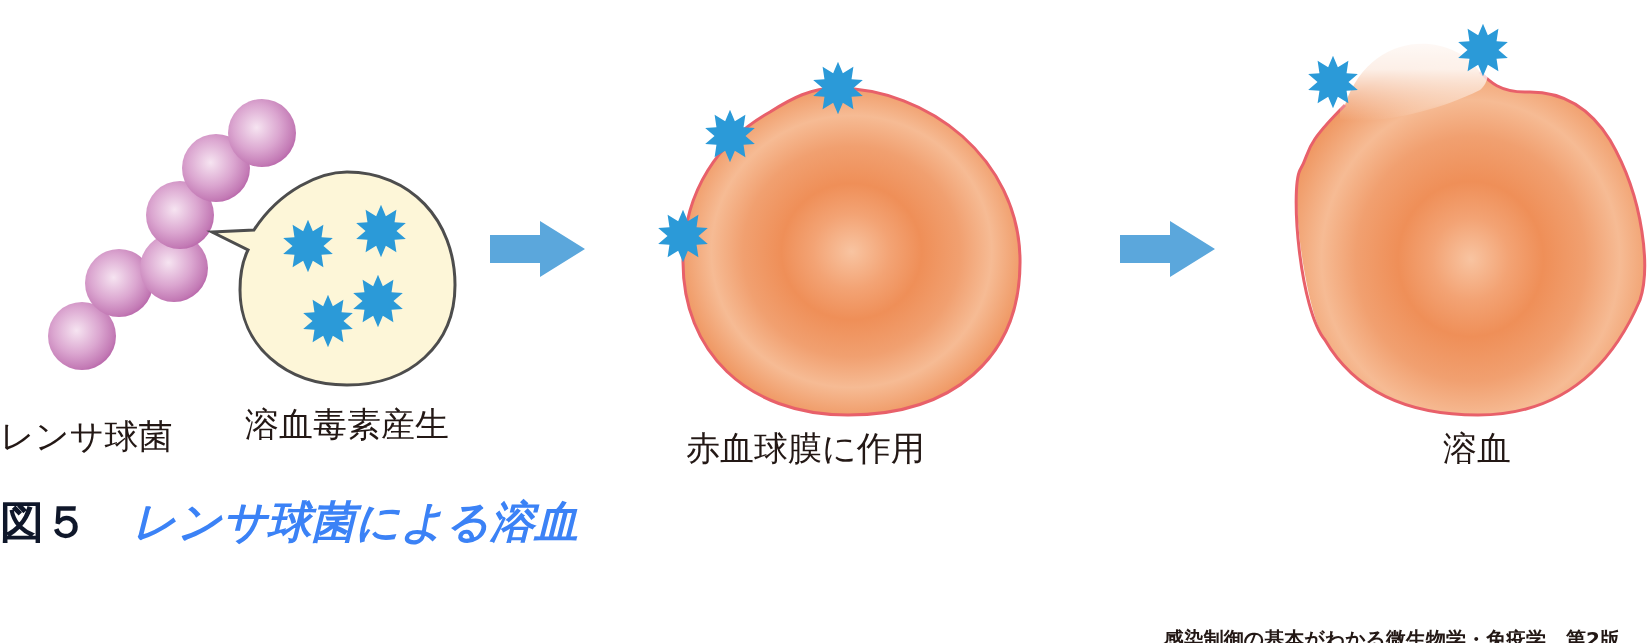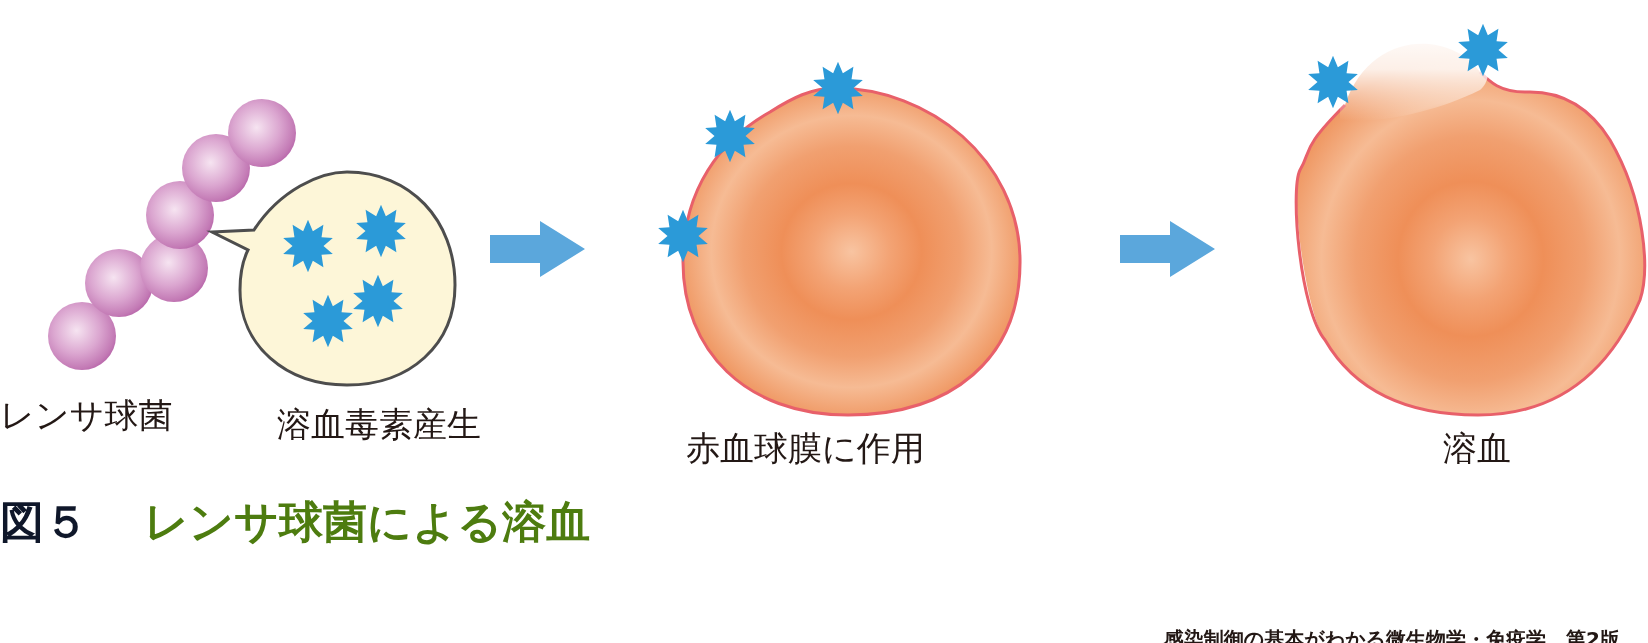--- a/index.html
+++ b/index.html
@@ -2,21 +2,21 @@
 <html><head>
   <meta charset="utf-8">
   <style>
     * { margin: 0; padding: 0; box-sizing: border-box; }
     html, body { width: 1648px; height: 643px; background: #ffffff; overflow: hidden; }
     body { position: relative; font-family: "DejaVu Sans", sans-serif; color: #231815; }
     #diagram { position: absolute; left: 0; top: 0; width: 1648px; height: 643px; }
     .label { position: absolute; font-size: 34px; font-weight: 300; letter-spacing: 0px; color: #231815; white-space: nowrap; }
     .fig-title { position: absolute; left: 0; top: 493px; font-size: 44px; font-weight: bold; white-space: nowrap; }
     .fig-num { color: #0f172a; }
-    .fig-text { color: #4d7c0f; margin-left: 56px; }
+    .fig-text { color: #3b82f6; margin-left: 44px; font-style: italic; }
     .footer { position: absolute; right: 28px; top: 626px; font-size: 20px; font-weight: bold; color: #231815; white-space: nowrap; }
   </style>
 </head>
 <body>
 
 <svg id="diagram" width="1648" height="643" viewBox="0 0 1648 643" xmlns="http://www.w3.org/2000/svg">
   <defs>
     <radialGradient id="ballGrad" cx="0.42" cy="0.42" r="0.62">
       <stop offset="0" stop-color="#f6e4f1"></stop>
       <stop offset="0.55" stop-color="#dba6d0"></stop>
@@ -83,22 +83,22 @@
 
   <g>
     <path d="M 1345 105 C 1300 150 1312 150 1300 170 C 1290 190 1305 310 1325 340 C 1360 400 1420 415 1478 415 C 1560 415 1610 370 1640 300 C 1650 270 1645 200 1610 140 C 1585 100 1555 92 1530 92 L 1525 92 C 1500 92 1490 82 1485 75 L 1480 72 C 1450 30 1370 30 1345 105 Z" fill="url(#rbcGrad2)"></path>
     <path d="M 1345 105 C 1300 150 1312 150 1300 170 C 1290 190 1300 310 1325 340 C 1360 400 1420 415 1478 415 C 1560 415 1610 370 1640 300 C 1650 270 1645 200 1610 140 C 1585 100 1555 92 1530 92 L 1525 92 C 1500 92 1490 82 1480 72" fill="none" stroke="#e8606a" stroke-width="3"></path>
     <path d="M 1340 40 C 1380 25 1440 20 1482 40 C 1490 60 1492 80 1480 90 C 1440 110 1380 125 1340 120 Z" fill="url(#fadeGrad)"></path>
     <use href="#star" x="1305" y="54" width="56" height="56"></use>
     <use href="#star" x="1455" y="22" width="56" height="56"></use>
   </g>
 </svg>
 
-<div class="label" style="left:0px; top:393px;">レンサ球菌</div>
-<div class="label" style="left:245px; top:402px;margin-left:32px;">溶血毒素産生</div>
+<div class="label" style="left:0px; top:414px;">レンサ球菌</div>
+<div class="label" style="left:245px; top:402px;">溶血毒素産生</div>
 <div class="label" style="left:686px; top:426px;">赤血球膜に作用</div>
 <div class="label" style="left:1443px; top:426px;">溶血</div>
 
 <div class="fig-title">
   <span class="fig-num">図５</span><span class="fig-text">レンサ球菌による溶血</span>
 </div>
 
 <div class="footer">感染制御の基本がわかる微生物学・免疫学　第2版</div>
 
 </body></html>

